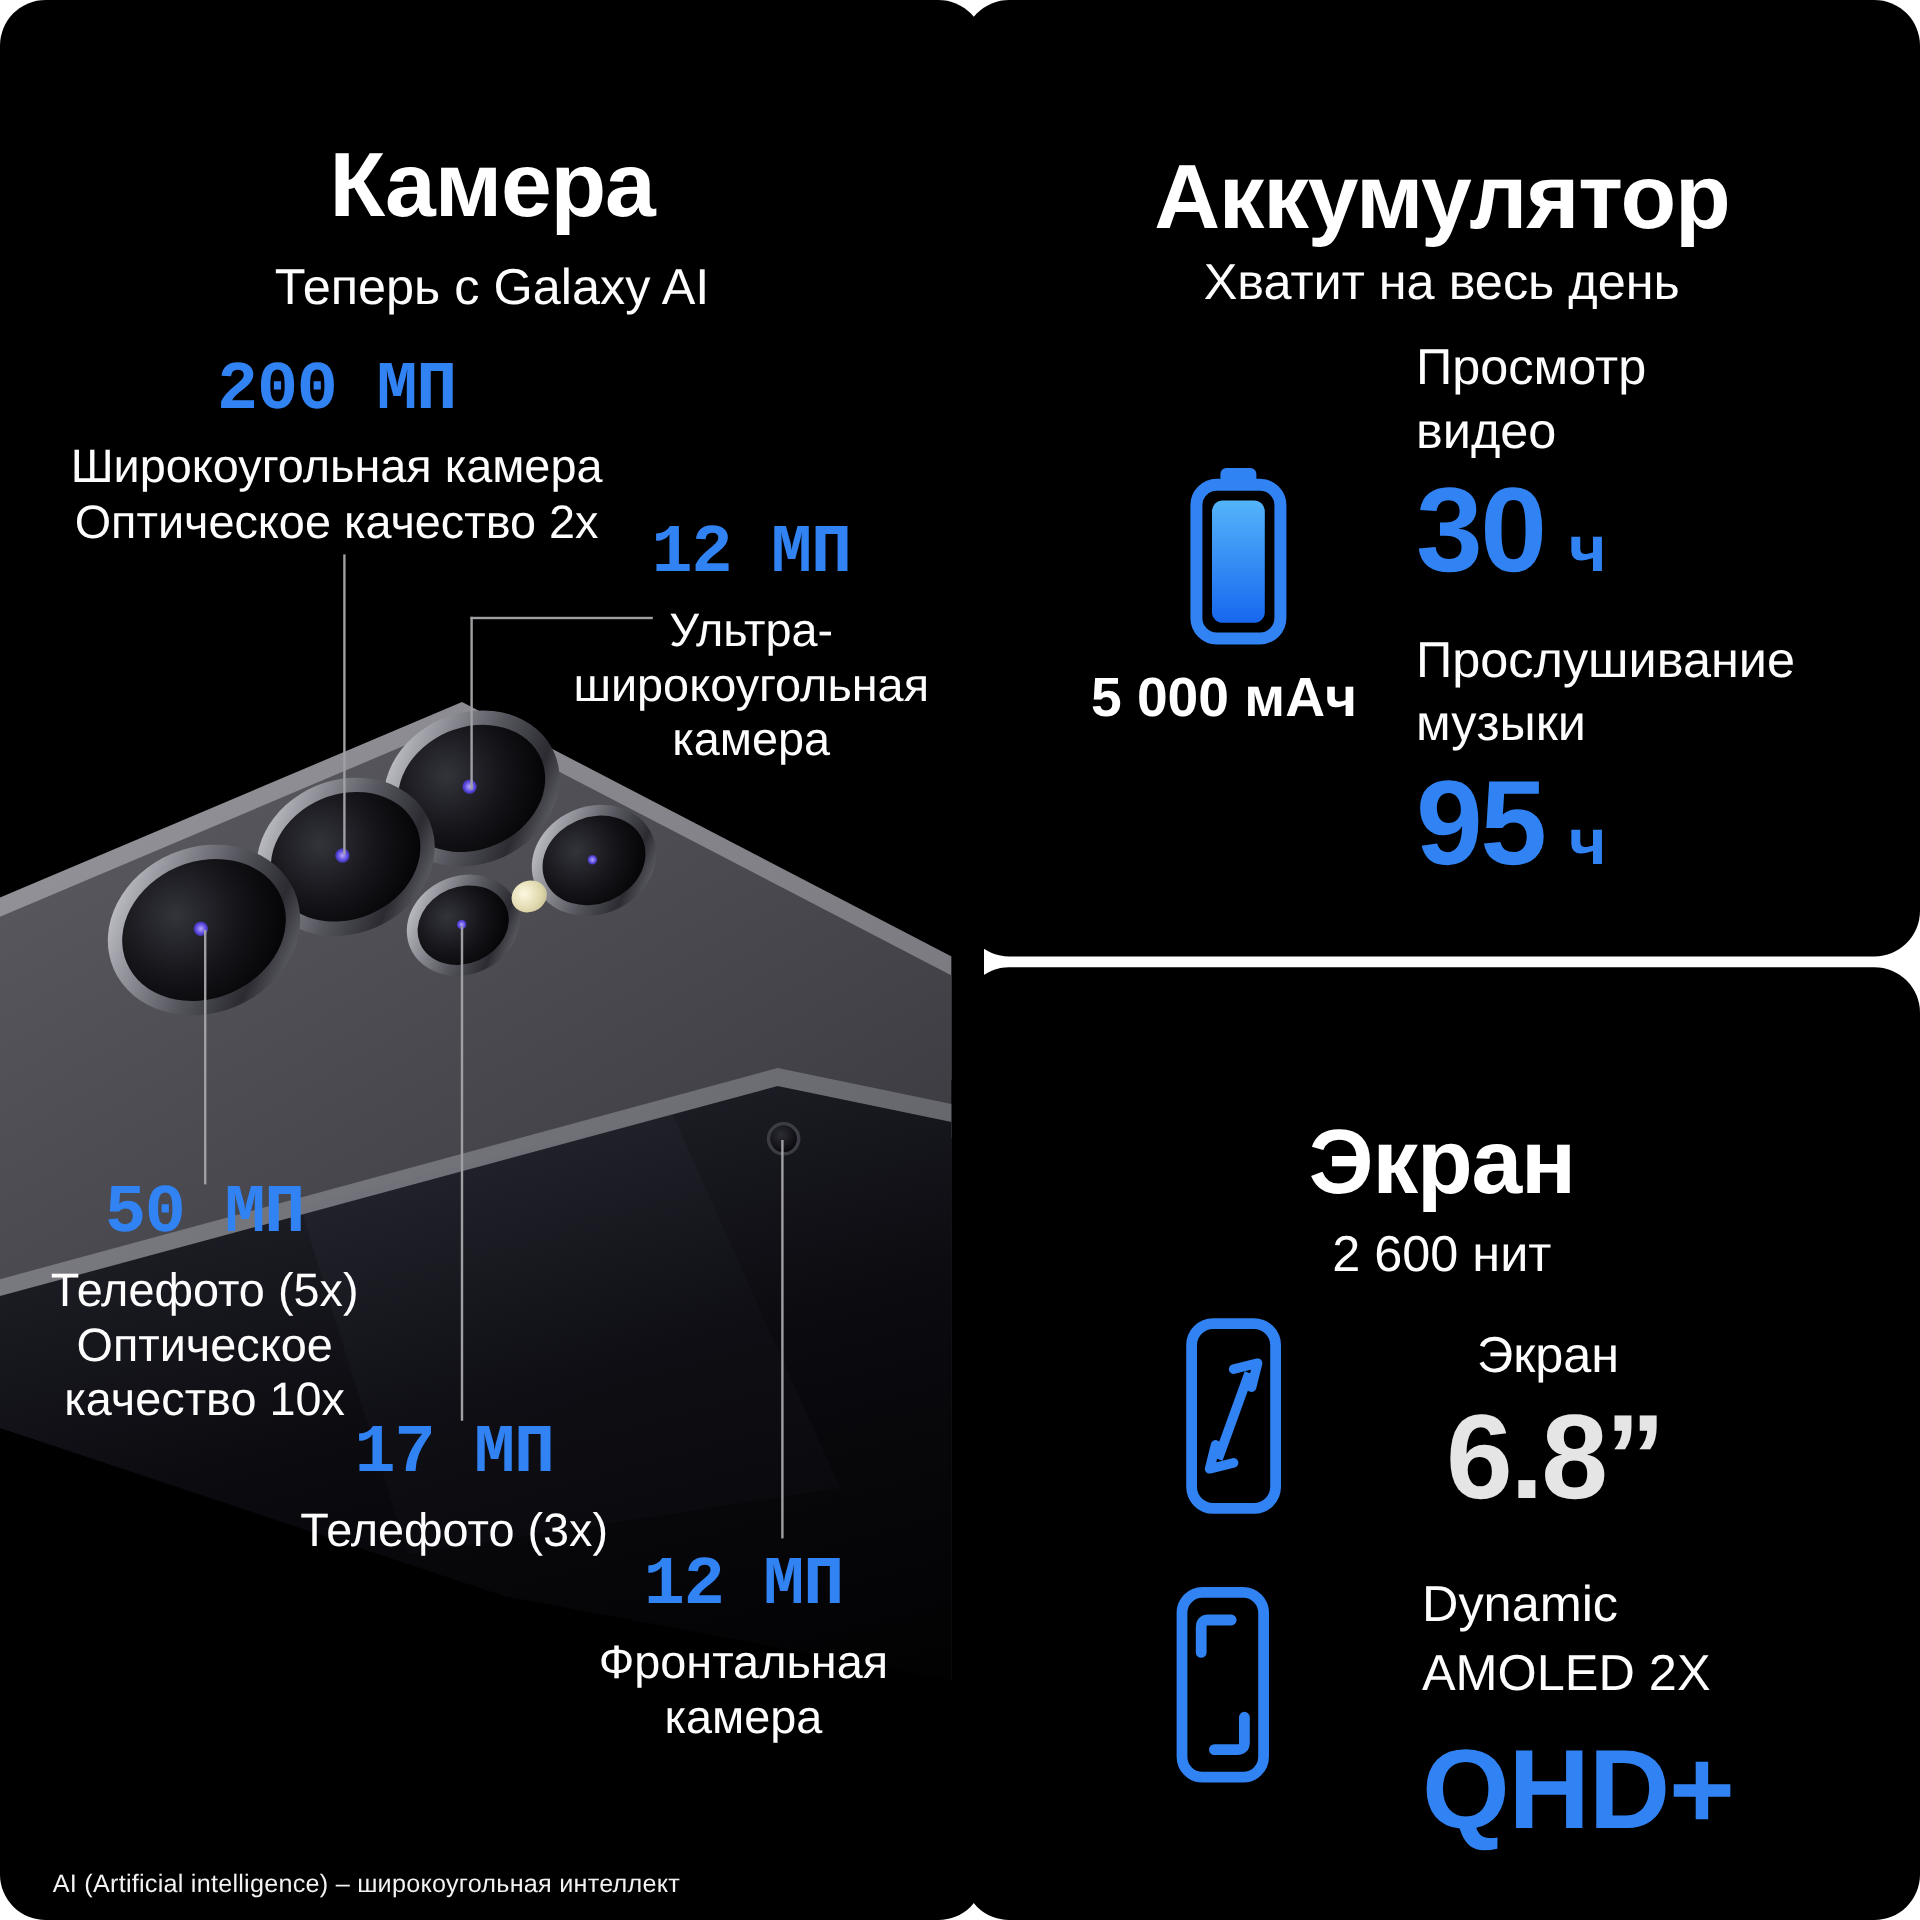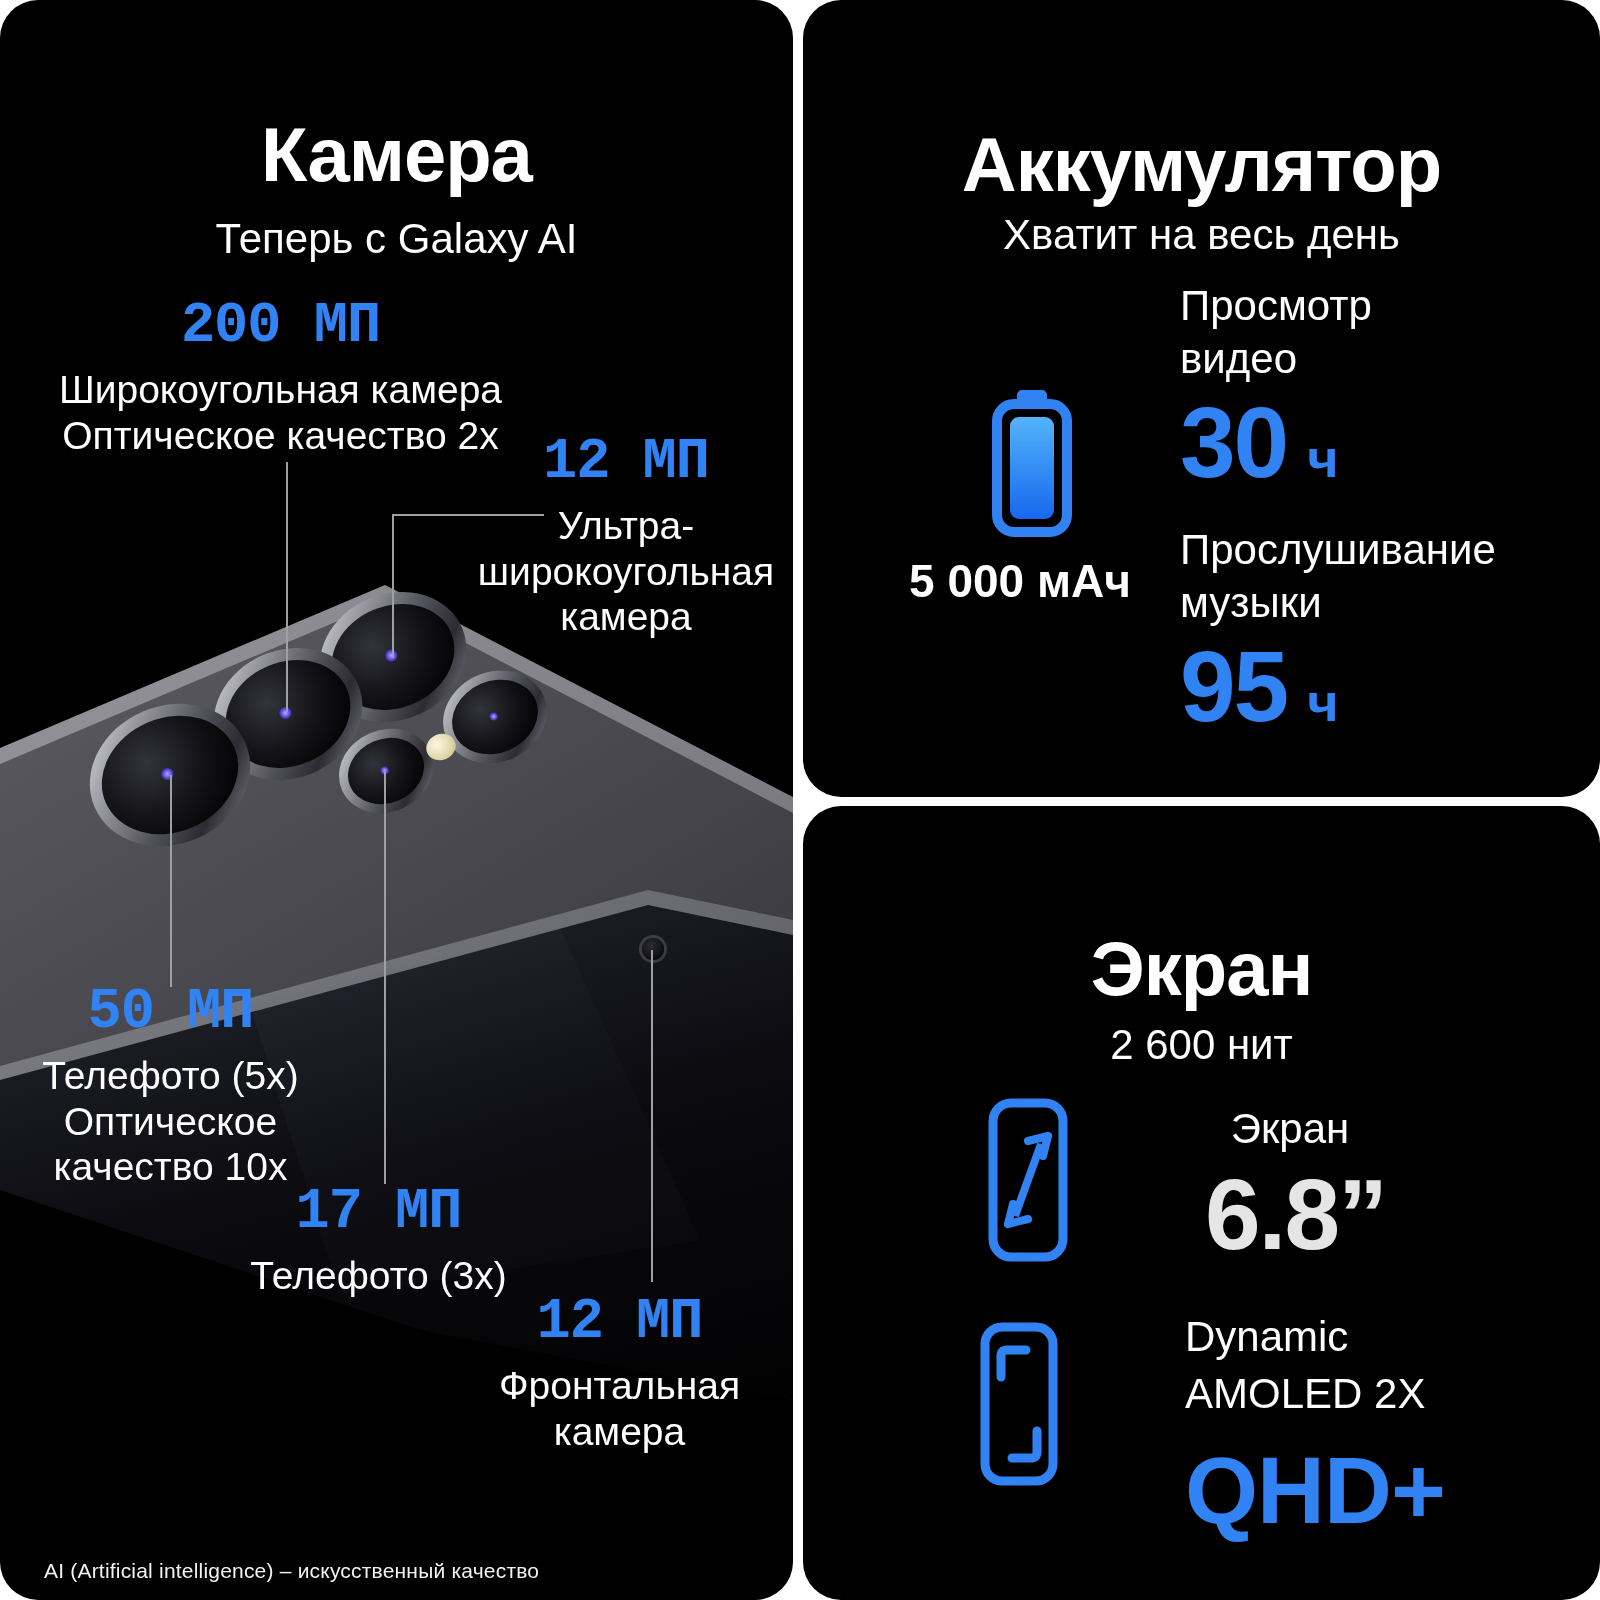--- a/index.html
+++ b/index.html
@@ -1,19 +1,19 @@
 <!DOCTYPE html>
 <html><head>
 <meta charset="utf-8">
 <style>
   html,body{margin:0;padding:0;background:#ffffff;}
   .stage{position:relative;width:1600px;height:1600px;background:#ffffff;overflow:hidden;
          font-family:"Liberation Sans","DejaVu Sans",sans-serif;color:#fff;}
   .panel{position:absolute;background:#000;border-radius:38px;overflow:hidden;}
-  #panel-camera{left:0;top:0;width:793px;height:1600px;}
+  #panel-camera{left:0;top:0;width:793px;height:1600px;padding-left:27px;}
   #panel-battery{left:803px;top:0;width:797px;height:797px;}
   #panel-screen{left:803px;top:806px;width:797px;height:794px;}
 
   .panel-title{position:absolute;left:0;width:100%;text-align:center;
                font-size:76px;font-weight:700;letter-spacing:-1px;line-height:1;}
   .panel-sub{position:absolute;left:0;width:100%;text-align:center;
              font-size:42px;font-weight:300;line-height:1;color:#fdfdfd;}
   #camera-title{top:66px;}
   #camera-sub{top:176px;}
   #battery-title{top:76px;}
@@ -150,21 +150,21 @@
     <div class="spec" id="spec-tele3x">
       <div class="spec-value">17 МП</div>
       <div class="spec-line">Телефото (3x)</div>
     </div>
     <div class="spec" id="spec-front">
       <div class="spec-value">12 МП</div>
       <div class="spec-line">Фронтальная</div>
       <div class="spec-line">камера</div>
     </div>
 
-    <p id="camera-footnote">AI (Artificial intelligence) – искусственный качество</p>
+    <p id="camera-footnote">AI (Artificial intelligence) – широкоугольная интеллект</p>
   </section>
 
   <section class="panel" id="panel-battery">
     <h1 class="panel-title" id="battery-title">Аккумулятор</h1>
     <p class="panel-sub" id="battery-sub">Хватит на весь день</p>
 
     <div id="battery-icon-wrap">
       <svg width="84" height="150" viewBox="0 0 84 150">
         <defs>
           <linearGradient id="batgrad" x1="0" y1="0" x2="0" y2="1">

